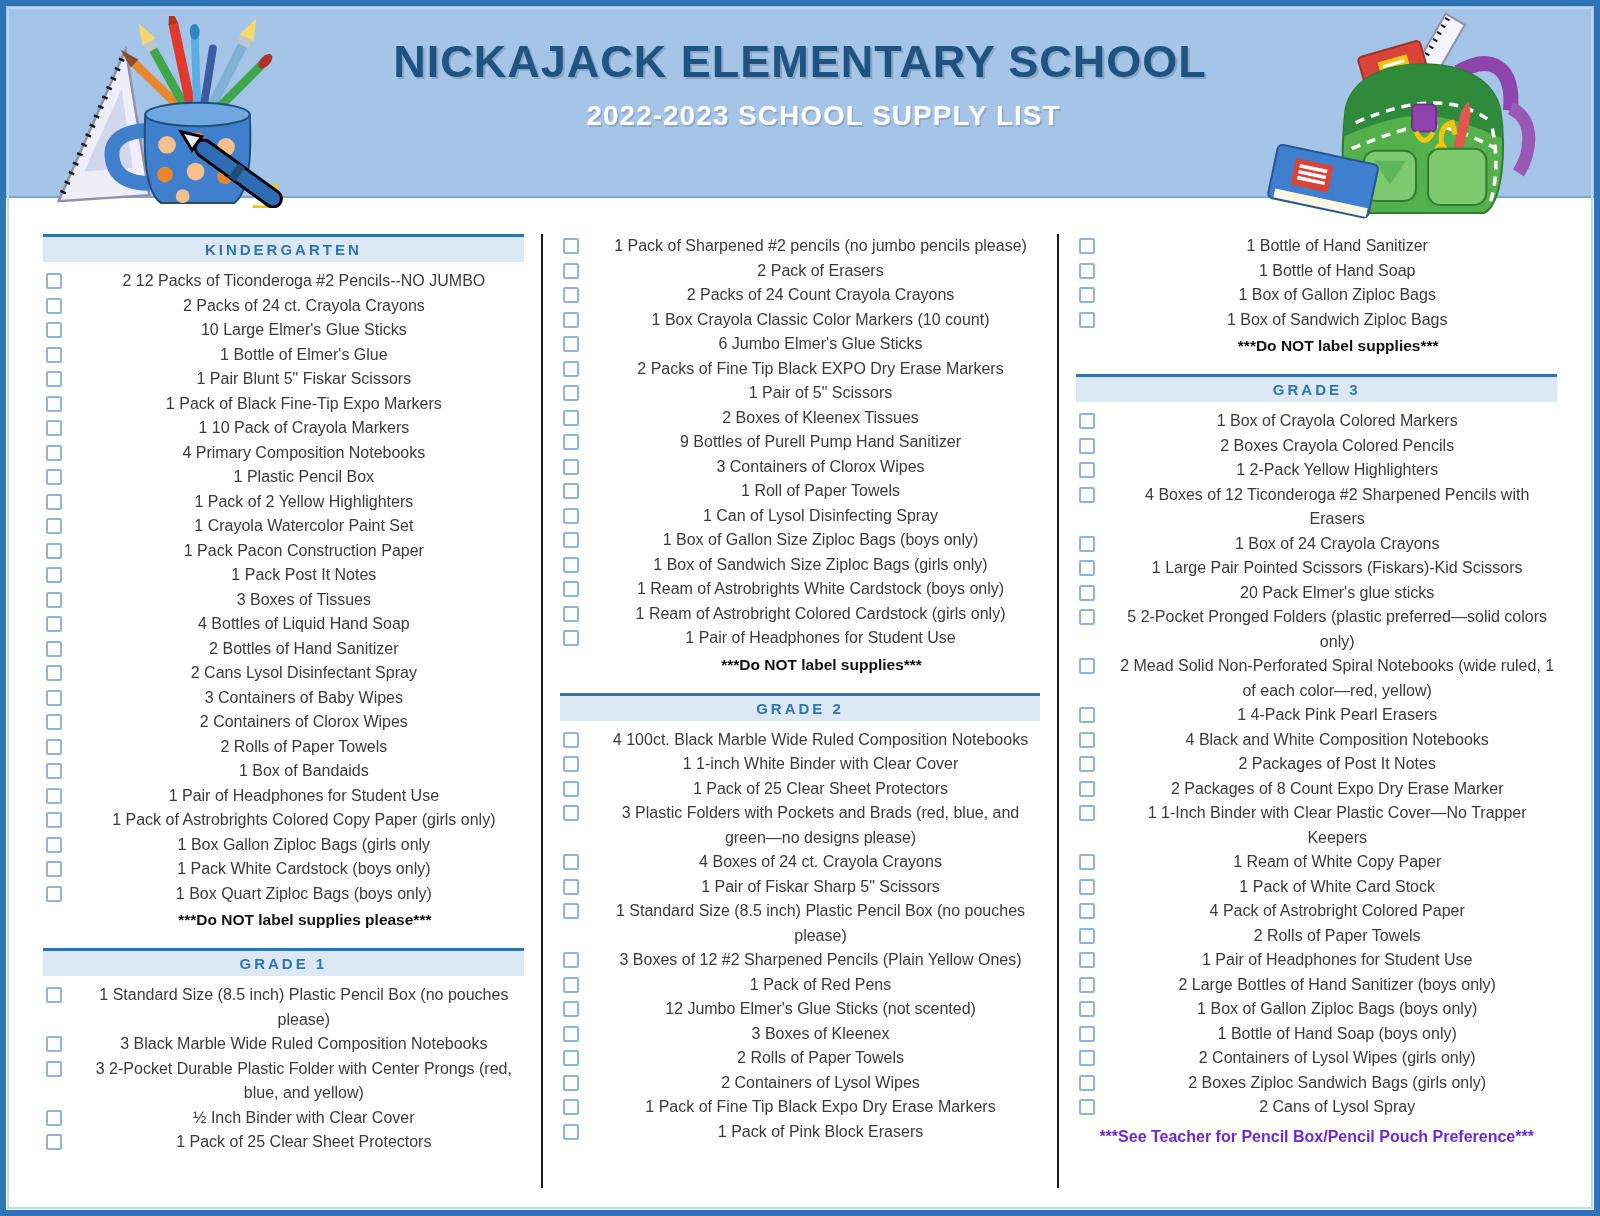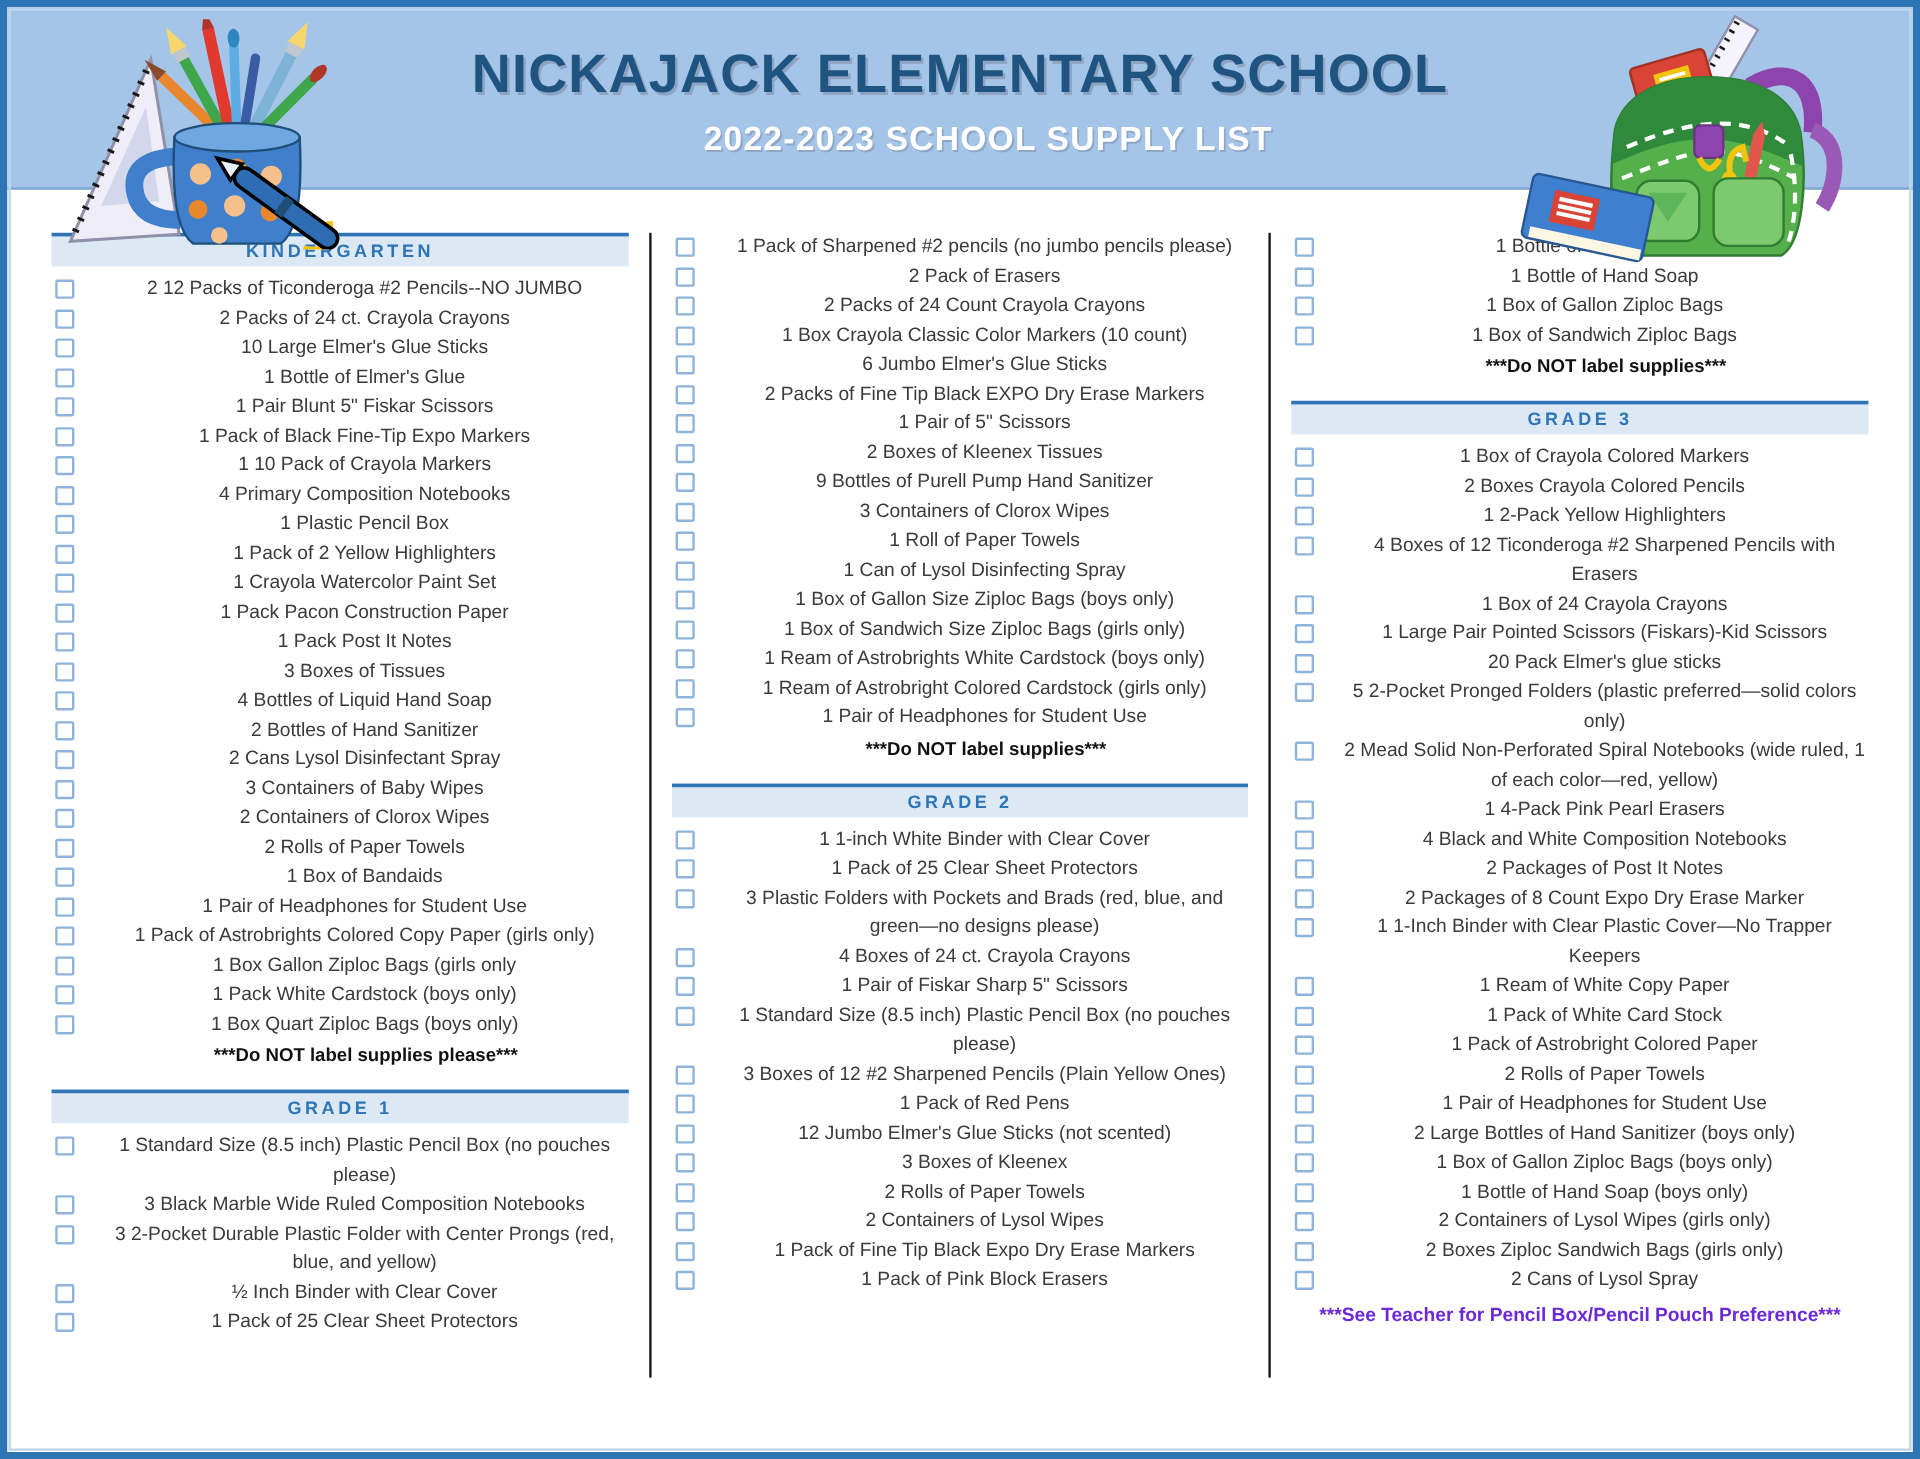--- a/index.html
+++ b/index.html
@@ -16,21 +16,21 @@
   .inner-frame {
     position:absolute; inset:1px;
     border:2px solid #BFD7EE;
     pointer-events:none;
     z-index:5;
   }
 
   
   .header-band {
     position:relative;
-    height:152px;
+    height:192px;
     background:#A4C4E8;
     border-bottom:2px solid #7FA8D4;
   }
   .titles {
     position:absolute; left:0; right:0; top:30px;
     text-align:center;
   }
   .page-title {
     font-size:45px; font-weight:bold;
     color:#1F5380; letter-spacing:1px;
@@ -426,20 +426,24 @@
           <span class="label">1 Ream of Astrobright Colored Cardstock (girls only)</span>
         </div>
         <div class="item">
           <span class="checkbox"></span>
           <span class="label">1 Pair of Headphones for Student Use</span>
         </div>
         <div class="note">***Do NOT label supplies***</div>
         <div class="section-bar">GRADE 2</div>
         <div class="item">
           <span class="checkbox"></span>
+          <span class="label">4 100ct. Black Marble Wide Ruled Composition Notebooks</span>
+        </div>
+        <div class="item">
+          <span class="checkbox"></span>
           <span class="label">1 1-inch White Binder with Clear Cover</span>
         </div>
         <div class="item">
           <span class="checkbox"></span>
           <span class="label">1 Pack of 25 Clear Sheet Protectors</span>
         </div>
         <div class="item">
           <span class="checkbox"></span>
           <span class="label">3 Plastic Folders with Pockets and Brads (red, blue, and green—no designs please)</span>
         </div>
@@ -566,21 +570,21 @@
         <div class="item">
           <span class="checkbox"></span>
           <span class="label">1 Ream of White Copy Paper</span>
         </div>
         <div class="item">
           <span class="checkbox"></span>
           <span class="label">1 Pack of White Card Stock</span>
         </div>
         <div class="item">
           <span class="checkbox"></span>
-          <span class="label">1 Pack of Astrobright Colored Paper</span>
+          <span class="label">4 Pack of Astrobright Colored Paper</span>
         </div>
         <div class="item">
           <span class="checkbox"></span>
           <span class="label">2 Rolls of Paper Towels</span>
         </div>
         <div class="item">
           <span class="checkbox"></span>
           <span class="label">1 Pair of Headphones for Student Use</span>
         </div>
         <div class="item">

